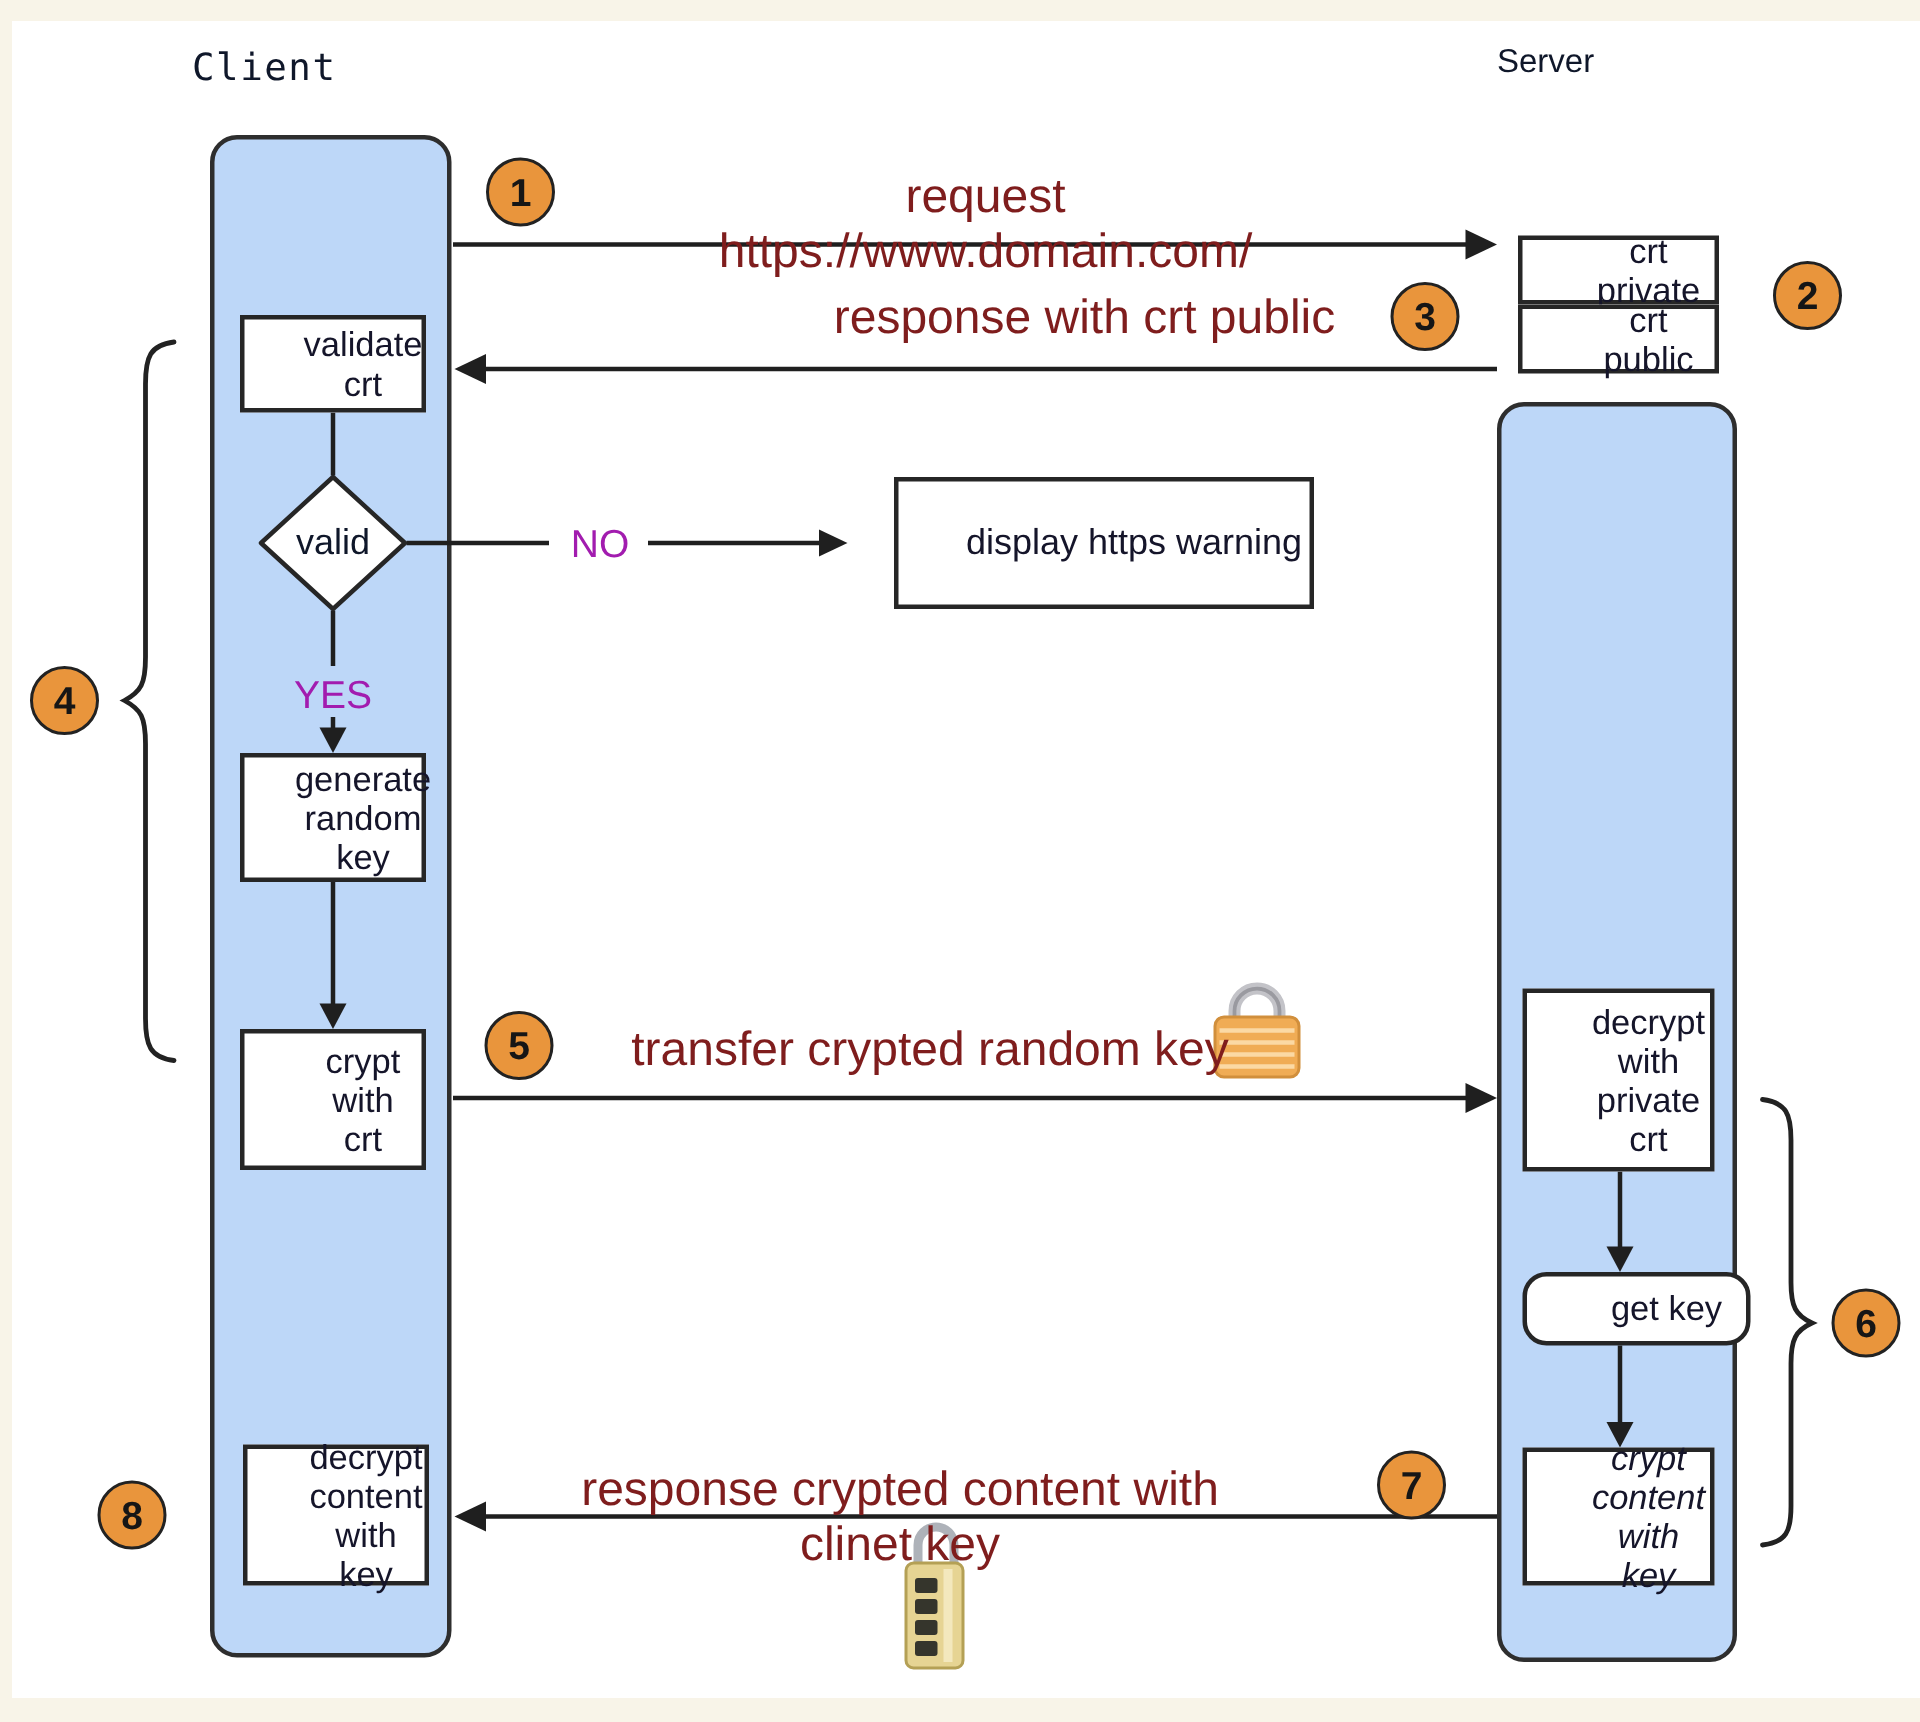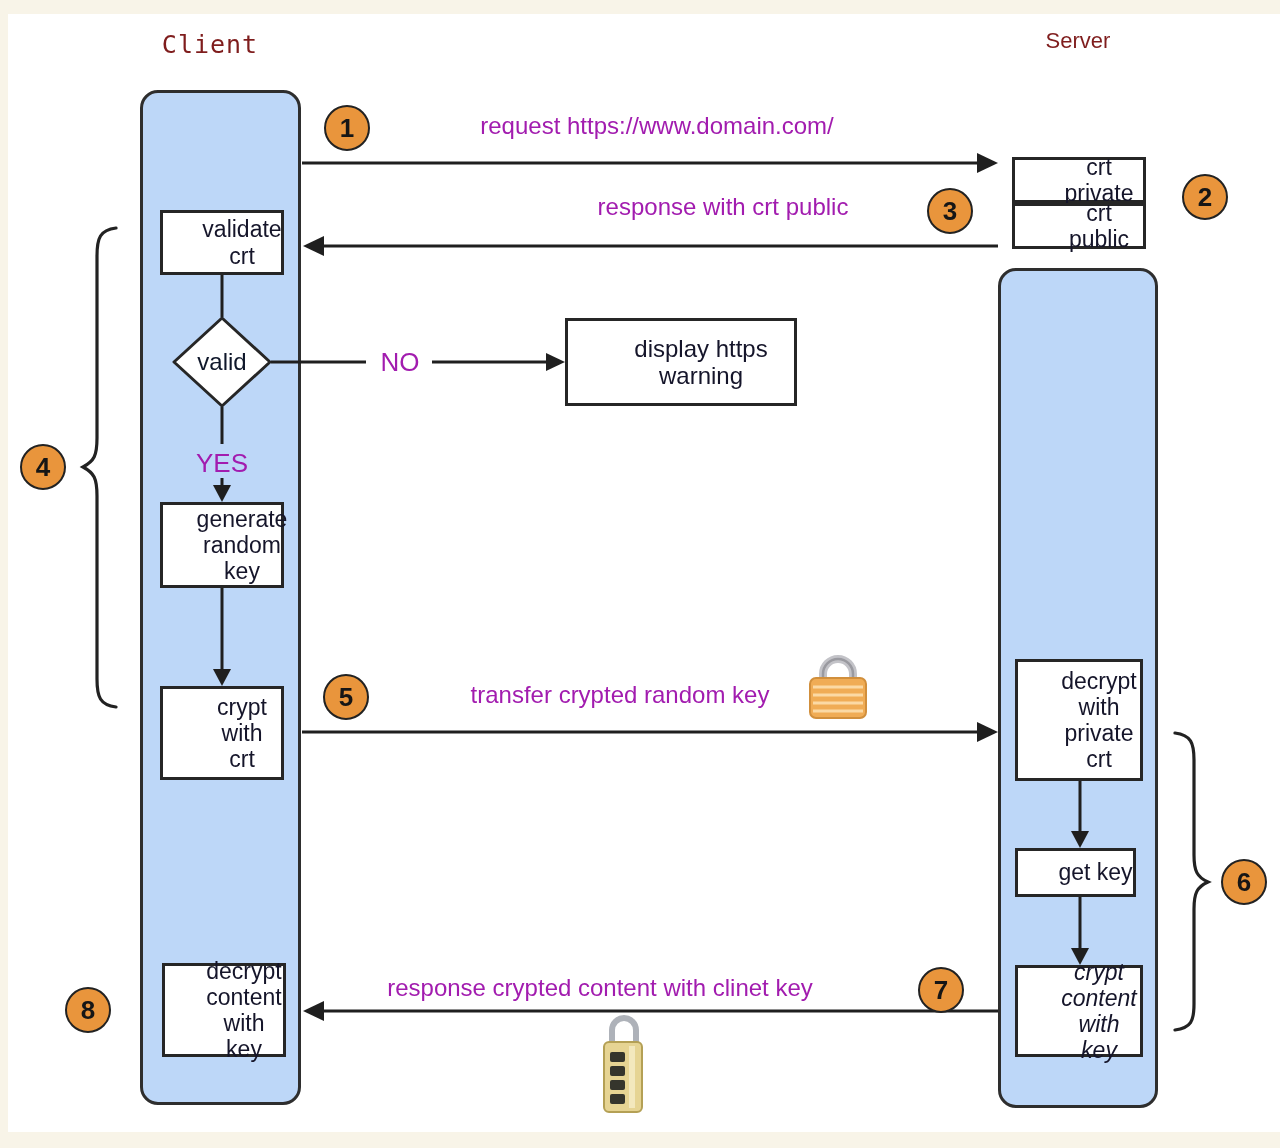--- a/index.html
+++ b/index.html
@@ -1,51 +1,51 @@
 <!DOCTYPE html>
 <html><head>
 <meta charset="utf-8">
 <style>
   html,body{margin:0;padding:0;background:#f8f4e8;}
   .canvas{position:relative;width:1280px;height:1148px;background:#f8f4e8;
           font-family:"Liberation Sans",sans-serif;overflow:hidden;}
   .paper{position:absolute;left:8px;top:14px;width:1272px;height:1118px;background:#ffffff;}
   .overlay{position:absolute;left:0;top:0;width:1280px;height:1148px;pointer-events:none;}
 
-  .actor-title{position:absolute;text-align:center;color:#7f1d1d;}
+  .actor-title{position:absolute;color:#0f172a;}
   .actor-title.client{left:128px;top:30px;width:164px;font-family:"DejaVu Sans Mono",monospace;
                       font-size:25px;letter-spacing:1px;}
   .actor-title.server{left:998px;top:28px;width:160px;font-size:22px;}
 
   .lifeline{position:absolute;background:#bdd7f8;border:3px solid #2e2e2e;border-radius:18px;
             box-sizing:border-box;}
   .lifeline.client{left:140px;top:90px;width:161px;height:1015px;}
   .lifeline.server{left:998px;top:268px;width:160px;height:840px;}
 
   .flow-box{position:absolute;background:#ffffff;border:3px solid #262626;box-sizing:border-box;
             display:flex;align-items:center;justify-content:center;text-align:center;
             font-size:23px;line-height:1.14;color:#15152a;white-space:pre-line;padding-left:40px;}
   .b-validate{left:160px;top:210px;width:124px;height:65px;}
   .b-generate{left:160px;top:502px;width:124px;height:86px;}
   .b-cryptcrt{left:160px;top:686px;width:124px;height:94px;}
   .b-decryptcontent{left:162px;top:963px;width:124px;height:94px;}
-  .b-warning{left:565px;top:318px;width:232px;height:88px;font-size:24px;}
+  .b-warning{left:596px;top:318px;width:280px;height:88px;font-size:24px;}
   .b-crtprivate{left:1012px;top:157px;width:134px;height:46px;}
   .b-crtpublic{left:1012px;top:203px;width:134px;height:46px;}
   .b-decryptpriv{left:1015px;top:659px;width:128px;height:122px;}
-  .b-getkey{left:1015px;top:848px;width:121px;height:49px;}
+  .b-getkey{left:1015px;top:848px;width:152px;height:49px;border-radius:16px;}
   .b-cryptcontent{left:1015px;top:965px;width:128px;height:92px;font-style:italic;}
 
   .diamond-label{position:absolute;left:174px;top:348px;width:96px;text-align:center;
                  font-size:24px;color:#0f172a;}
   .branch-label{position:absolute;font-size:26px;color:#a21caf;}
   .lbl-yes{left:182px;top:448px;width:80px;text-align:center;}
   .lbl-no{left:372px;top:347px;width:56px;text-align:center;}
 
-  .msg{position:absolute;font-size:24px;color:#a21caf;text-align:center;}
+  .msg{position:absolute;font-size:32px;color:#7f1d1d;text-align:center;}
   .msg-request{left:457px;top:112px;width:400px;}
   .msg-response-public{left:513px;top:193px;width:420px;}
   .msg-transfer{left:420px;top:681px;width:400px;}
   .msg-response-content{left:370px;top:974px;width:460px;}
 
   .badge{position:absolute;width:46px;height:46px;border-radius:50%;background:#e9953c;
          border:2.5px solid #222222;box-sizing:border-box;display:flex;align-items:center;
          justify-content:center;font-size:26px;font-weight:bold;color:#161616;}
   .badge-1{left:324px;top:105px;}
   .badge-2{left:1182px;top:174px;}

